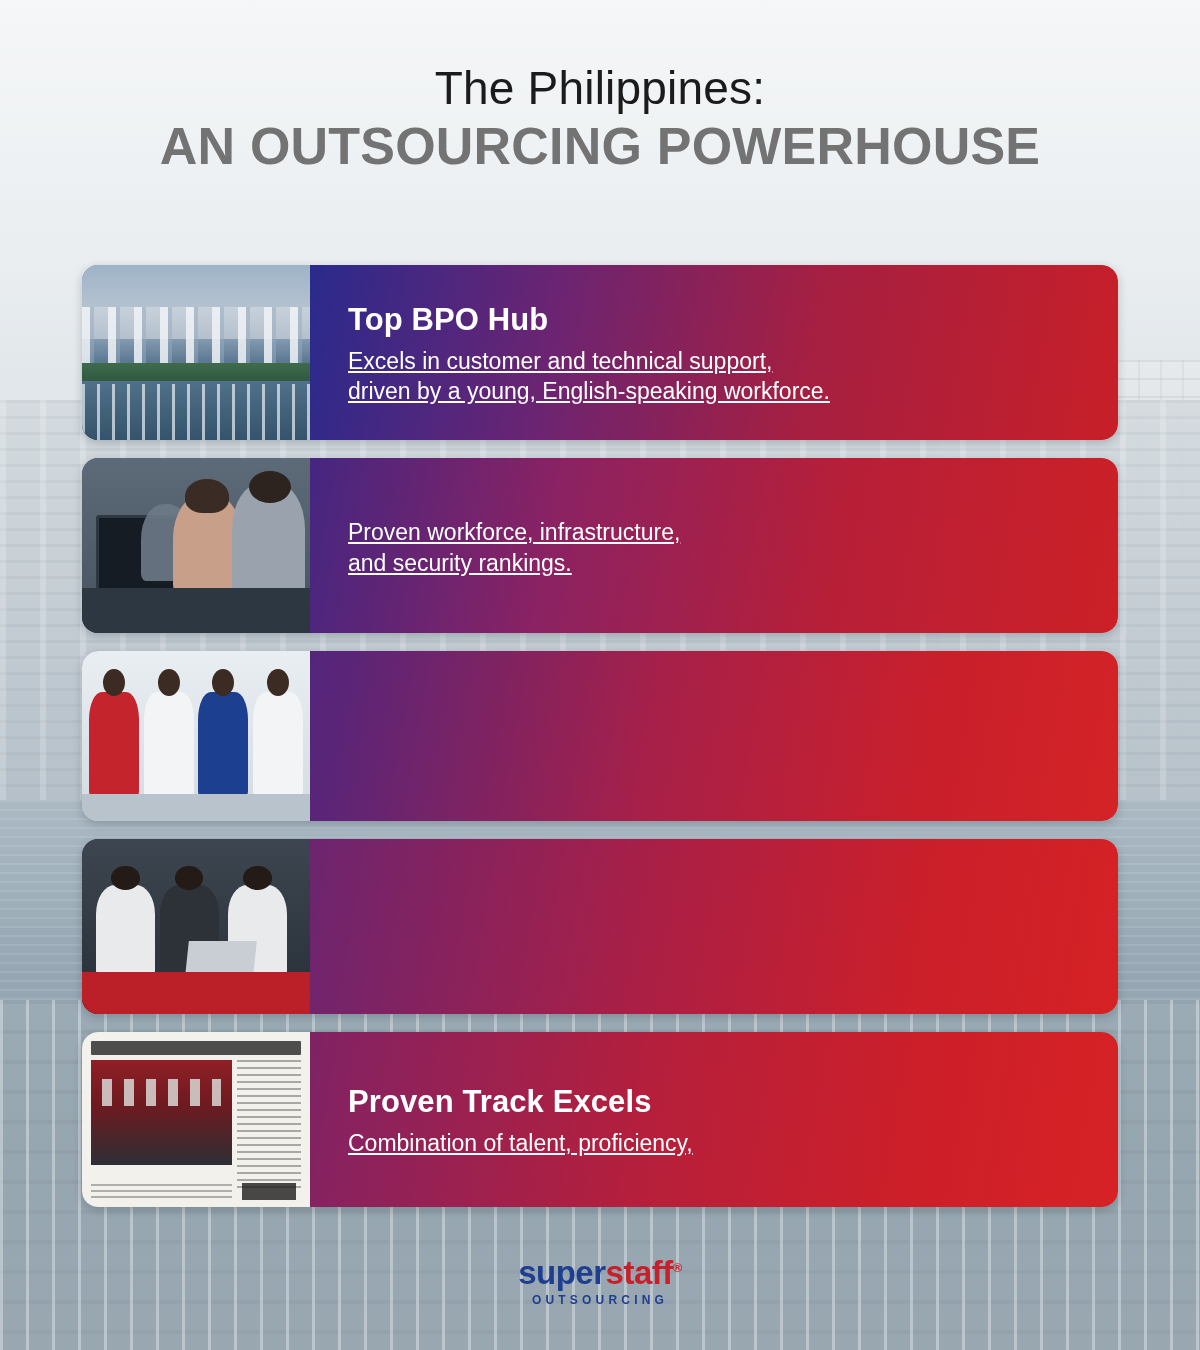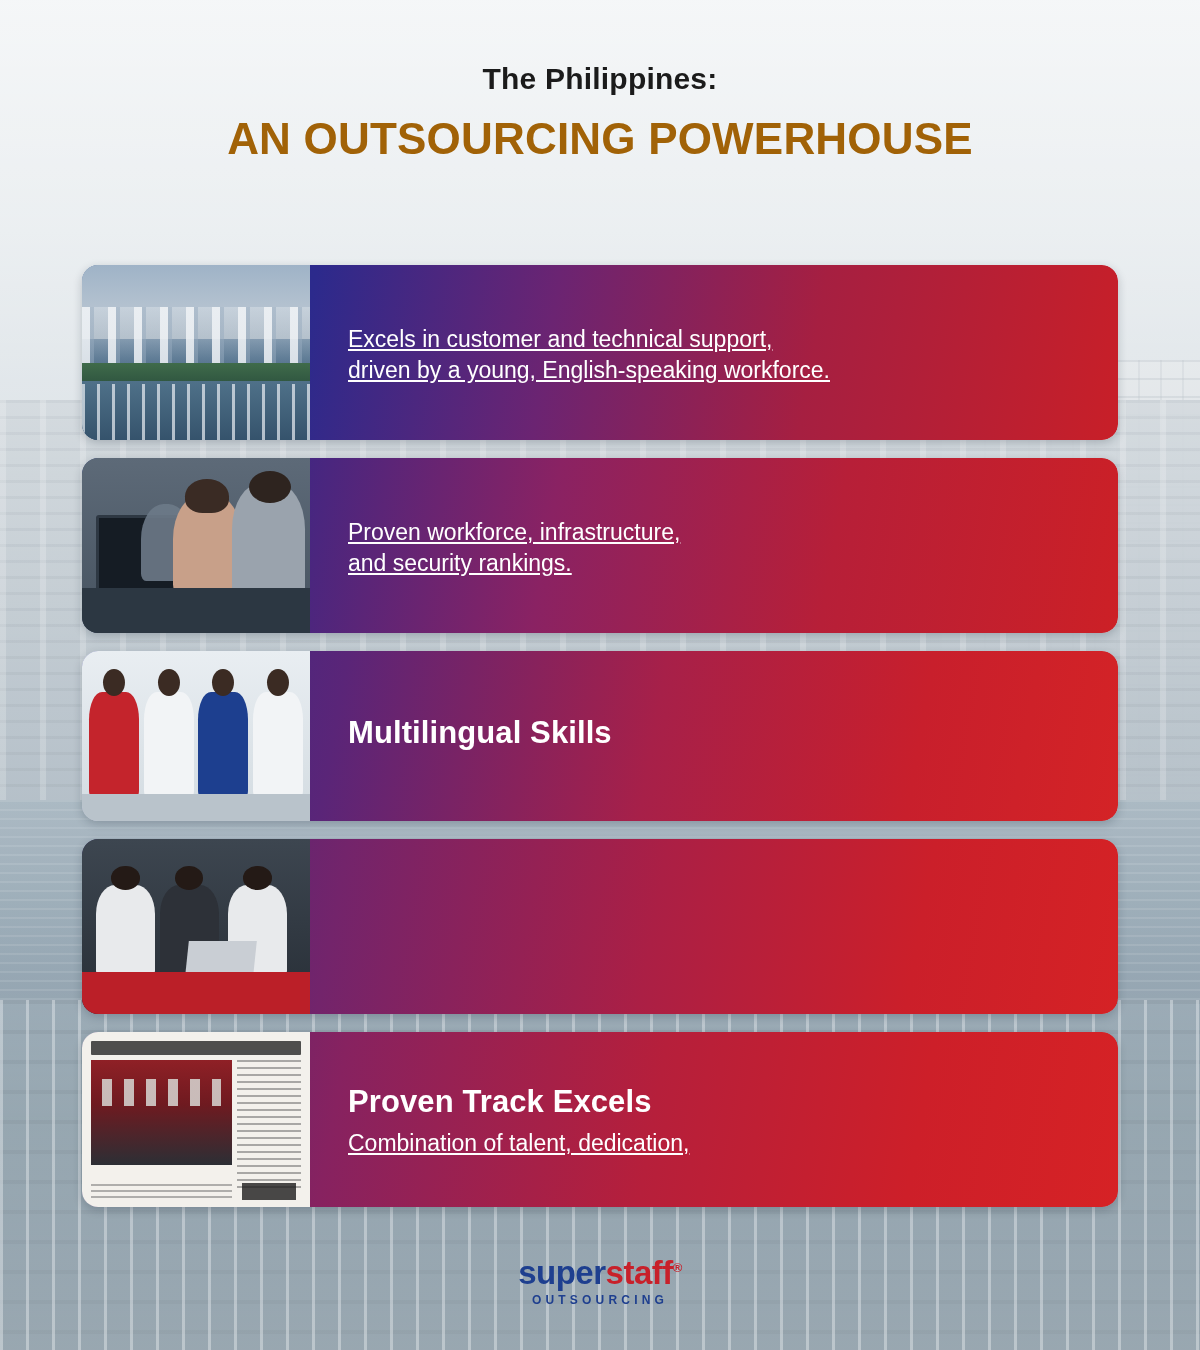--- a/index.html
+++ b/index.html
@@ -100,33 +100,33 @@
   }
 
   .header {
     position: absolute;
     top: 62px;
     left: 0;
     width: 1200px;
     text-align: center;
   }
   .title-line1 {
-    font-size: 30px;
-    font-weight: 700;
+    font-size: 46px;
+    font-weight: 400;
     color: #1b1b1b;
     letter-spacing: .2px;
     line-height: 1.15;
   }
   .title-line2 {
-    font-size: 44px;
+    font-size: 52px;
     font-weight: 700;
-    color: #a16207;
+    color: #737373;
     letter-spacing: .2px;
     line-height: 1.2;
-    margin-top: 16px;
+    margin-top: 0;
   }
 
   .cards {
     position: absolute;
     top: 265px;
     left: 82px;
     width: 1036px;
   }
 
   .card {
@@ -299,20 +299,21 @@
       <div class="card">
         <div class="card-band band-a"></div>
         <div class="card-thumb thumb-skyline">
           <div class="sk-sky"></div>
             <div class="sk-buildings"></div>
             <div class="sk-green"></div>
           <div class="sk-water"></div>
             <div class="sk-boats"></div>
         </div>
         <div class="card-text">
+          <div class="card-title">Top BPO Hub</div>
           <div class="card-desc">Excels in customer and technical support,</div>
           <div class="card-desc">driven by a young, English-speaking workforce.</div>
         </div>
       </div>
 
       <div class="card">
         <div class="card-band band-b"></div>
         <div class="card-thumb thumb-callcenter">
           <div class="cc-monitor"></div>
             <div class="cc-p3"></div>
@@ -329,21 +330,20 @@
       <div class="card card-3">
         <div class="card-band band-c"></div>
         <div class="card-thumb thumb-team">
           <div class="p p1"></div>
             <div class="p p2"></div>
             <div class="p p3"></div>
             <div class="p p4"></div>
           <div class="tm-floor"></div>
         </div>
         <div class="card-text">
-          <div class="card-title">Multilingual Skills</div>
         </div>
       </div>
 
       <div class="card">
         <div class="card-band band-d"></div>
         <div class="card-thumb thumb-meeting">
           <div class="mp mp1"></div>
             <div class="mp mp2"></div>
             <div class="mp mp3"></div>
           <div class="mt-lap"></div>
@@ -355,21 +355,21 @@
         <div class="card-band band-e"></div>
         <div class="card-thumb thumb-news">
           <div class="nw-head"></div>
             <div class="nw-photo"></div>
             <div class="nw-col"></div>
           <div class="nw-cap"></div>
             <div class="nw-ad"></div>
         </div>
         <div class="card-text">
           <div class="card-title">Proven Track Excels</div>
-          <div class="card-desc">Combination of talent, dedication,</div>
+          <div class="card-desc">Combination of talent, proficiency,</div>
         </div>
       </div>
 
     </div>
 
     <div class="footer">
       <div class="logo">
         <div class="logo-main">
           <span class="logo-super">super</span><span class="logo-staff">staff</span><span class="logo-reg">®</span>
         </div>

